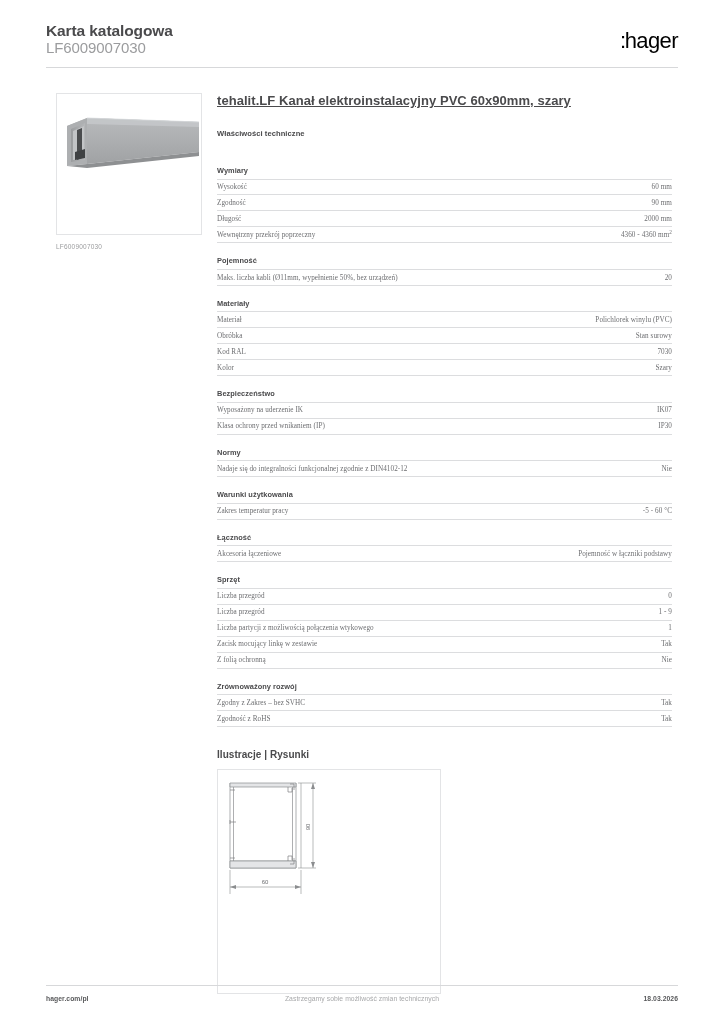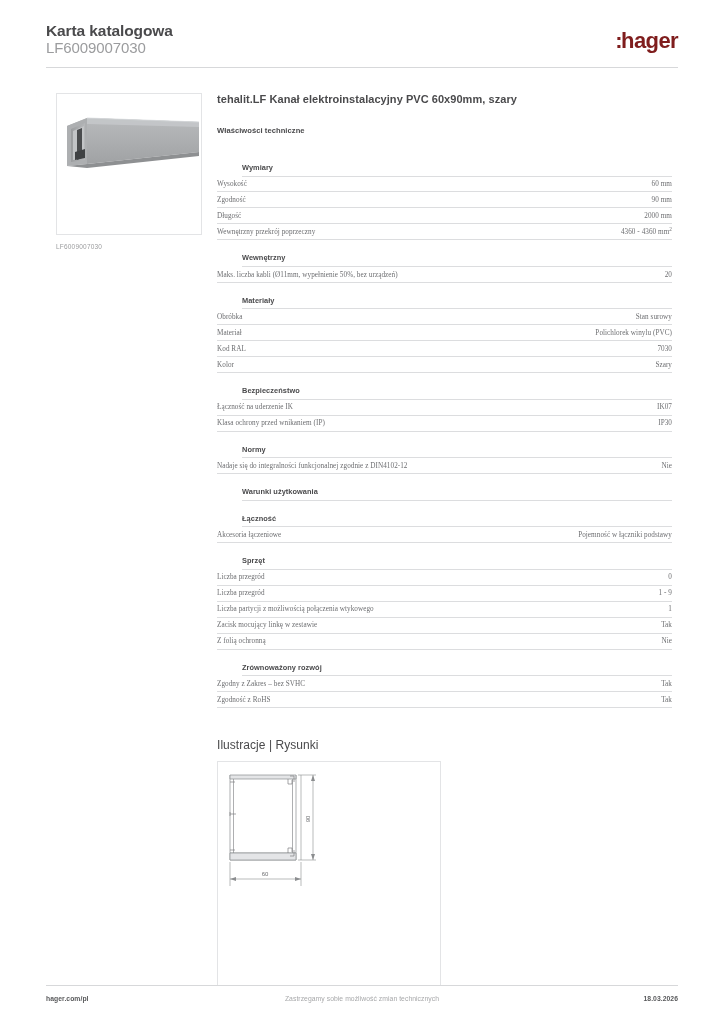--- a/index.html
+++ b/index.html
@@ -43,22 +43,22 @@
     font-weight: normal;
     color: #9b9c9e;
     line-height: 17px;
     letter-spacing: -0.1px;
   }
   .logo {
     position: absolute;
     right: 0;
     top: 8px;
     font-size: 22px;
-    font-weight: bold;
-    color: #7f1d1d;
+    font-weight: normal;
+    color: #000000;
     letter-spacing: -0.6px;
     line-height: 22px;
   }
   .logo .colon {
     letter-spacing: -1.5px;
   }
   .header-rule {
     position: absolute;
     left: 46px;
     top: 67px;
@@ -96,44 +96,44 @@
   }
 
   
   .content {
     position: absolute;
     left: 217px;
     top: 93px;
     width: 455px;
   }
   .product-title {
-    font-size: 11px;
+    font-size: 13px;
     font-weight: bold;
     color: #4a4a4c;
     letter-spacing: 0.05px;
     margin-bottom: 21px;
+    text-decoration: underline;
   }
   .props-title {
     font-size: 7.6px;
     font-weight: bold;
     color: #4a4a4c;
     letter-spacing: 0.05px;
     margin-bottom: 28px;
   }
   .group {
     margin-bottom: 13px;
   }
   .group-title {
     font-size: 7.4px;
     font-weight: bold;
     color: #4a4a4c;
     letter-spacing: 0.05px;
     padding-bottom: 3.5px;
     border-bottom: 1px solid #dcdddf;
-    margin-left: 25px;
   }
   .row {
     display: flex;
     justify-content: space-between;
     align-items: baseline;
     font-size: 7.2px;
     color: #6d6e71;
     padding: 3.6px 0 3.4px 0;
     border-bottom: 1px solid #dcdddf;
     letter-spacing: 0.05px;
@@ -148,25 +148,25 @@
     padding-left: 12px;
   }
   .row .value sup {
     font-size: 5.2px;
     vertical-align: super;
     line-height: 0;
   }
 
   
   .draw-title {
-    font-size: 12px;
-    font-weight: normal;
+    font-size: 10px;
+    font-weight: bold;
     color: #4a4a4c;
     letter-spacing: 0.05px;
-    margin-top: 30px;
+    margin-top: 22px;
     margin-bottom: 9px;
   }
   .draw-box {
     width: 224px;
     height: 225px;
     border: 1px solid #e3e4e6;
     box-sizing: border-box;
     background: #ffffff;
     position: relative;
   }
@@ -290,65 +290,69 @@
           <div class="row">
             <span class="label">Długość</span>
             <span class="value">2000 mm</span>
           </div>
           <div class="row">
             <span class="label">Wewnętrzny przekrój poprzeczny</span>
             <span class="value"><span>4360 - 4360 mm</span><sup>2</sup></span>
           </div>
         </div>
         <div class="group">
-          <div class="group-title">Wewnętrzny</div>
+          <div class="group-title">Pojemność</div>
           <div class="row">
             <span class="label">Maks. liczba kabli (Ø11mm, wypełnienie 50%, bez urządzeń)</span>
             <span class="value">20</span>
           </div>
         </div>
         <div class="group">
           <div class="group-title">Materiały</div>
           <div class="row">
+            <span class="label">Materiał</span>
+            <span class="value">Polichlorek winylu (PVC)</span>
+          </div>
+          <div class="row">
             <span class="label">Obróbka</span>
             <span class="value">Stan surowy</span>
           </div>
           <div class="row">
-            <span class="label">Materiał</span>
-            <span class="value">Polichlorek winylu (PVC)</span>
-          </div>
-          <div class="row">
             <span class="label">Kod RAL</span>
             <span class="value">7030</span>
           </div>
           <div class="row">
             <span class="label">Kolor</span>
             <span class="value">Szary</span>
           </div>
         </div>
         <div class="group">
           <div class="group-title">Bezpieczeństwo</div>
           <div class="row">
-            <span class="label">Łączność na uderzenie IK</span>
+            <span class="label">Wyposażony na uderzenie IK</span>
             <span class="value">IK07</span>
           </div>
           <div class="row">
             <span class="label">Klasa ochrony przed wnikaniem (IP)</span>
             <span class="value">IP30</span>
           </div>
         </div>
         <div class="group">
           <div class="group-title">Normy</div>
           <div class="row">
             <span class="label">Nadaje się do integralności funkcjonalnej zgodnie z DIN4102-12</span>
             <span class="value">Nie</span>
           </div>
         </div>
         <div class="group">
           <div class="group-title">Warunki użytkowania</div>
+          <div class="row">
+            <span class="label">Zakres temperatur pracy</span>
+            <span class="value">-5 - 60 °C</span>
+          </div>
         </div>
         <div class="group">
           <div class="group-title">Łączność</div>
           <div class="row">
             <span class="label">Akcesoria łączeniowe</span>
             <span class="value">Pojemność w łączniki podstawy</span>
           </div>
         </div>
         <div class="group">
           <div class="group-title">Sprzęt</div>

